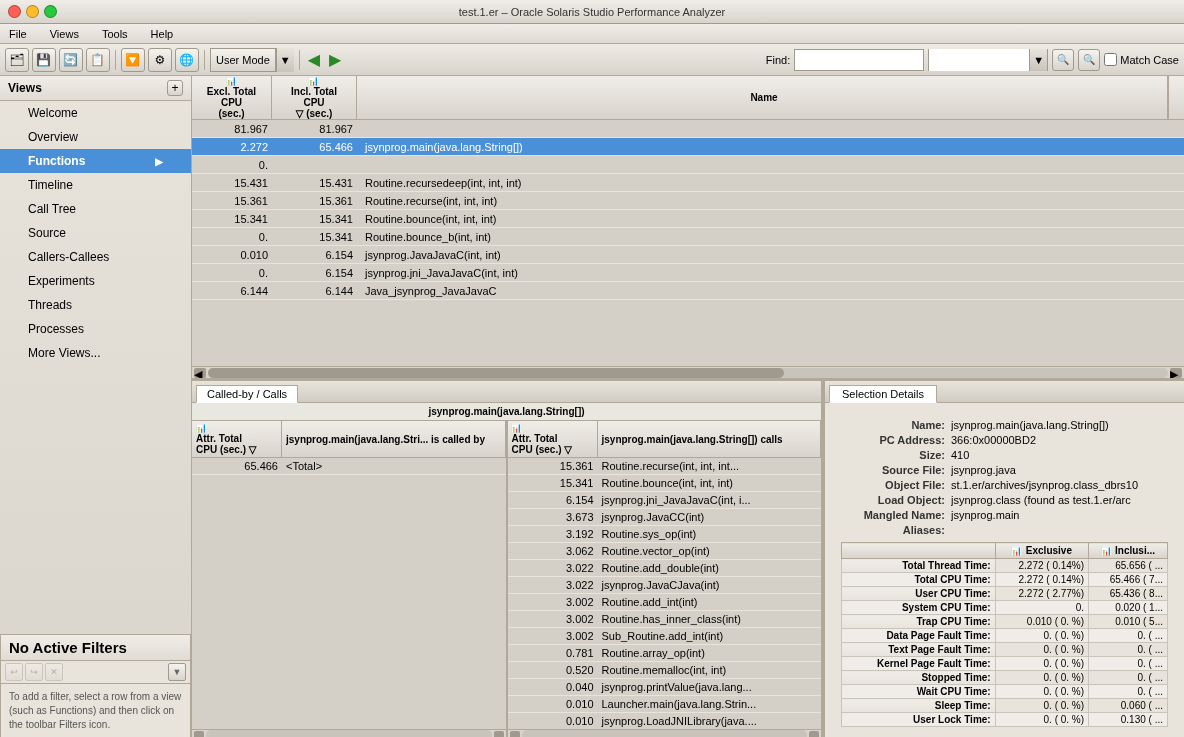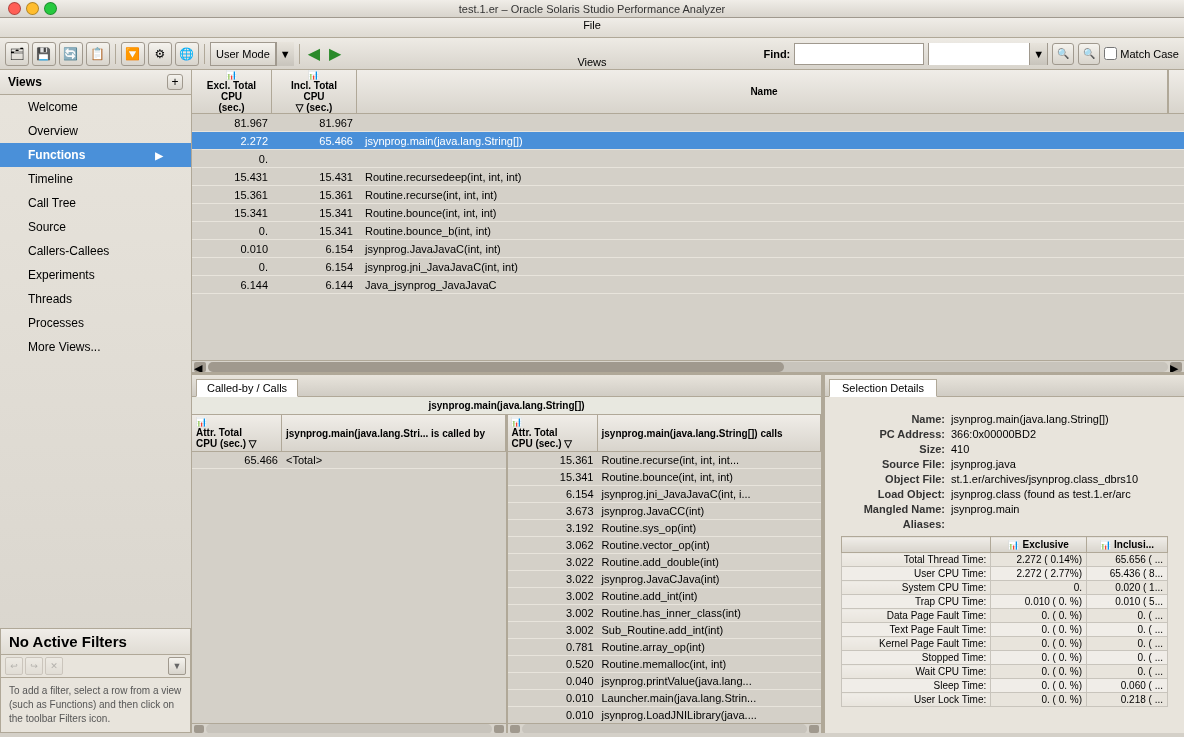--- a/index.html
+++ b/index.html
@@ -1,38 +1,38 @@
 <!DOCTYPE html>
 <html><head>
   <meta charset="utf-8">
   <style>
     * { box-sizing: border-box; margin: 0; padding: 0; }
     body { font-family: 'Arial', sans-serif; font-size: 11px; background: #d4d0c8; color: #000; overflow: hidden; width: 1184px; height: 737px; }
     
     
-    .title-bar { background: linear-gradient(to bottom, #f0ede8, #d8d4cc); height: 18px; display: flex; align-items: center; justify-content: center; border-bottom: 1px solid #a0998e; position: relative; }
+    .title-bar { background: linear-gradient(to bottom, #f0ede8, #d8d4cc); height: 24px; display: flex; align-items: center; justify-content: center; border-bottom: 1px solid #a0998e; position: relative; }
     .title-bar-buttons { position: absolute; left: 8px; display: flex; gap: 5px; align-items: center; }
     .title-btn { width: 13px; height: 13px; border-radius: 50%; border: 1px solid rgba(0,0,0,0.3); cursor: pointer; }
     .title-btn.close { background: #ff5f56; }
     .title-btn.minimize { background: #ffbd2e; }
     .title-btn.maximize { background: #27c93f; }
     .title-text { font-size: 11px; color: #333; }
 
     
-    .menu-bar { background: linear-gradient(to bottom, #f0ede8, #dedad2); height: 20px; display: flex; align-items: center; padding: 0 5px; border-bottom: 1px solid #b0a898; gap: 23px; flex-direction: column; }
+    .menu-bar { background: linear-gradient(to bottom, #f0ede8, #dedad2); height: 20px; display: flex; align-items: center; padding: 0 5px; border-bottom: 1px solid #b0a898; gap: 15px; }
     .menu-item { font-size: 11px; cursor: pointer; padding: 1px 4px; }
 
     
     .toolbar { background: linear-gradient(to bottom, #eeebe5, #d8d4cc); height: 32px; display: flex; align-items: center; padding: 2px 5px; border-bottom: 1px solid #b0a898; gap: 3px; }
     .toolbar-btn { width: 24px; height: 24px; background: linear-gradient(to bottom, #f5f3ee, #d8d4cc); border: 1px solid #a0998e; border-radius: 3px; display: flex; align-items: center; justify-content: center; cursor: pointer; font-size: 12px; }
     .toolbar-sep { width: 1px; height: 20px; background: #b0a898; margin: 0 2px; }
     .mode-select { display: flex; align-items: center; border: 1px solid #a0998e; background: linear-gradient(to bottom, #f5f3ee, #d8d4cc); height: 24px; padding: 0 5px; font-size: 11px; cursor: pointer; }
     .mode-dropdown { width: 18px; height: 24px; background: linear-gradient(to bottom, #e8e4dc, #c8c4bc); border-left: 1px solid #a0998e; display: flex; align-items: center; justify-content: center; cursor: pointer; }
     .find-section { display: flex; align-items: center; gap: 4px; margin-left: auto; }
-    .find-label { font-size: 11px; font-weight: bold; }
+    .find-label { font-size: 11px; }
     .find-input { width: 130px; height: 22px; border: 1px solid #a0998e; background: white; padding: 0 4px; font-size: 11px; }
     .find-btn { width: 22px; height: 22px; background: linear-gradient(to bottom, #f5f3ee, #d8d4cc); border: 1px solid #a0998e; border-radius: 3px; display: flex; align-items: center; justify-content: center; cursor: pointer; font-size: 10px; }
     .match-case { display: flex; align-items: center; gap: 3px; font-size: 11px; cursor: pointer; }
 
     
     .main-layout { display: flex; height: calc(737px - 74px); }
 
     
     .sidebar { width: 192px; background: linear-gradient(to bottom, #e8e4dc, #d8d4cc); border-right: 1px solid #b0a898; display: flex; flex-direction: column; flex-shrink: 0; }
     .sidebar-header { display: flex; align-items: center; justify-content: space-between; padding: 4px 8px; border-bottom: 1px solid #b0a898; background: linear-gradient(to bottom, #f0ede8, #e0dcd4); }
@@ -98,21 +98,21 @@
     .details-tab.active { background: white; position: relative; top: 1px; border-bottom: 1px solid white; }
     
     .details-content { padding: 16px; overflow-y: auto; flex: 1; }
     .detail-row { display: flex; margin-bottom: 3px; align-items: flex-start; }
     .detail-label { font-size: 11px; font-weight: bold; text-align: right; min-width: 110px; padding-right: 6px; color: #333; flex-shrink: 0; }
     .detail-value { font-size: 11px; color: #000; overflow: hidden; text-overflow: ellipsis; white-space: nowrap; }
     
     .perf-table { width: 100%; border-collapse: collapse; margin-top: 6px; font-size: 10px; }
     .perf-table th { background: linear-gradient(to bottom, #f0ede8, #d8d4cc); border: 1px solid #b0a898; padding: 2px 4px; text-align: center; font-weight: bold; }
     .perf-table td { border: 1px solid #c8c4bc; padding: 1px 4px; text-align: right; white-space: nowrap; }
-    .perf-table .row-label { font-weight: normal; background: linear-gradient(to bottom, #f0ede8, #e8e4dc); }
+    .perf-table .row-label { font-weight: bold; background: linear-gradient(to bottom, #f0ede8, #e8e4dc); }
     .perf-table tr:nth-child(even) td { background: #f0ede8; }
     
     .nav-arrow { font-size: 16px; color: #4a7; cursor: pointer; padding: 0 3px; }
     .nav-arrow.disabled { color: #aaa; cursor: default; }
     .nav-arrow.green { color: #2a8a2a; }
   </style>
 </head>
 <body>
 
 <div class="title-bar">
@@ -481,20 +481,25 @@
                 </th>
               </tr>
             </thead>
             <tbody id="perf-table-body">
             <tr>
     <td class="row-label">Total Thread Time:</td>
     <td>2.272 (  0.14%)</td>
     <td>65.656 ( ...</td>
   </tr>
                 <tr>
+    <td class="row-label">Total CPU Time:</td>
+    <td>2.272 (  0.14%)</td>
+    <td>65.466 ( 7...</td>
+  </tr>
+                <tr>
     <td class="row-label">User CPU Time:</td>
     <td>2.272 (  2.77%)</td>
     <td>65.436 ( 8...</td>
   </tr>
                 <tr>
     <td class="row-label">System CPU Time:</td>
     <td>0.</td>
     <td>0.020 ( 1...</td>
   </tr>
                 <tr>
@@ -528,21 +533,21 @@
     <td>0.  (  ...</td>
   </tr>
                 <tr>
     <td class="row-label">Sleep Time:</td>
     <td>0.  (   0. %)</td>
     <td>0.060 (  ...</td>
   </tr>
                 <tr>
     <td class="row-label">User Lock Time:</td>
     <td>0.  (   0. %)</td>
-    <td>0.218 (  ...</td>
+    <td>0.130 (  ...</td>
   </tr>
               </tbody>
           </table>
         </div>
       </div>
     </div>
   </div>
 </div>
 
 </body></html>

